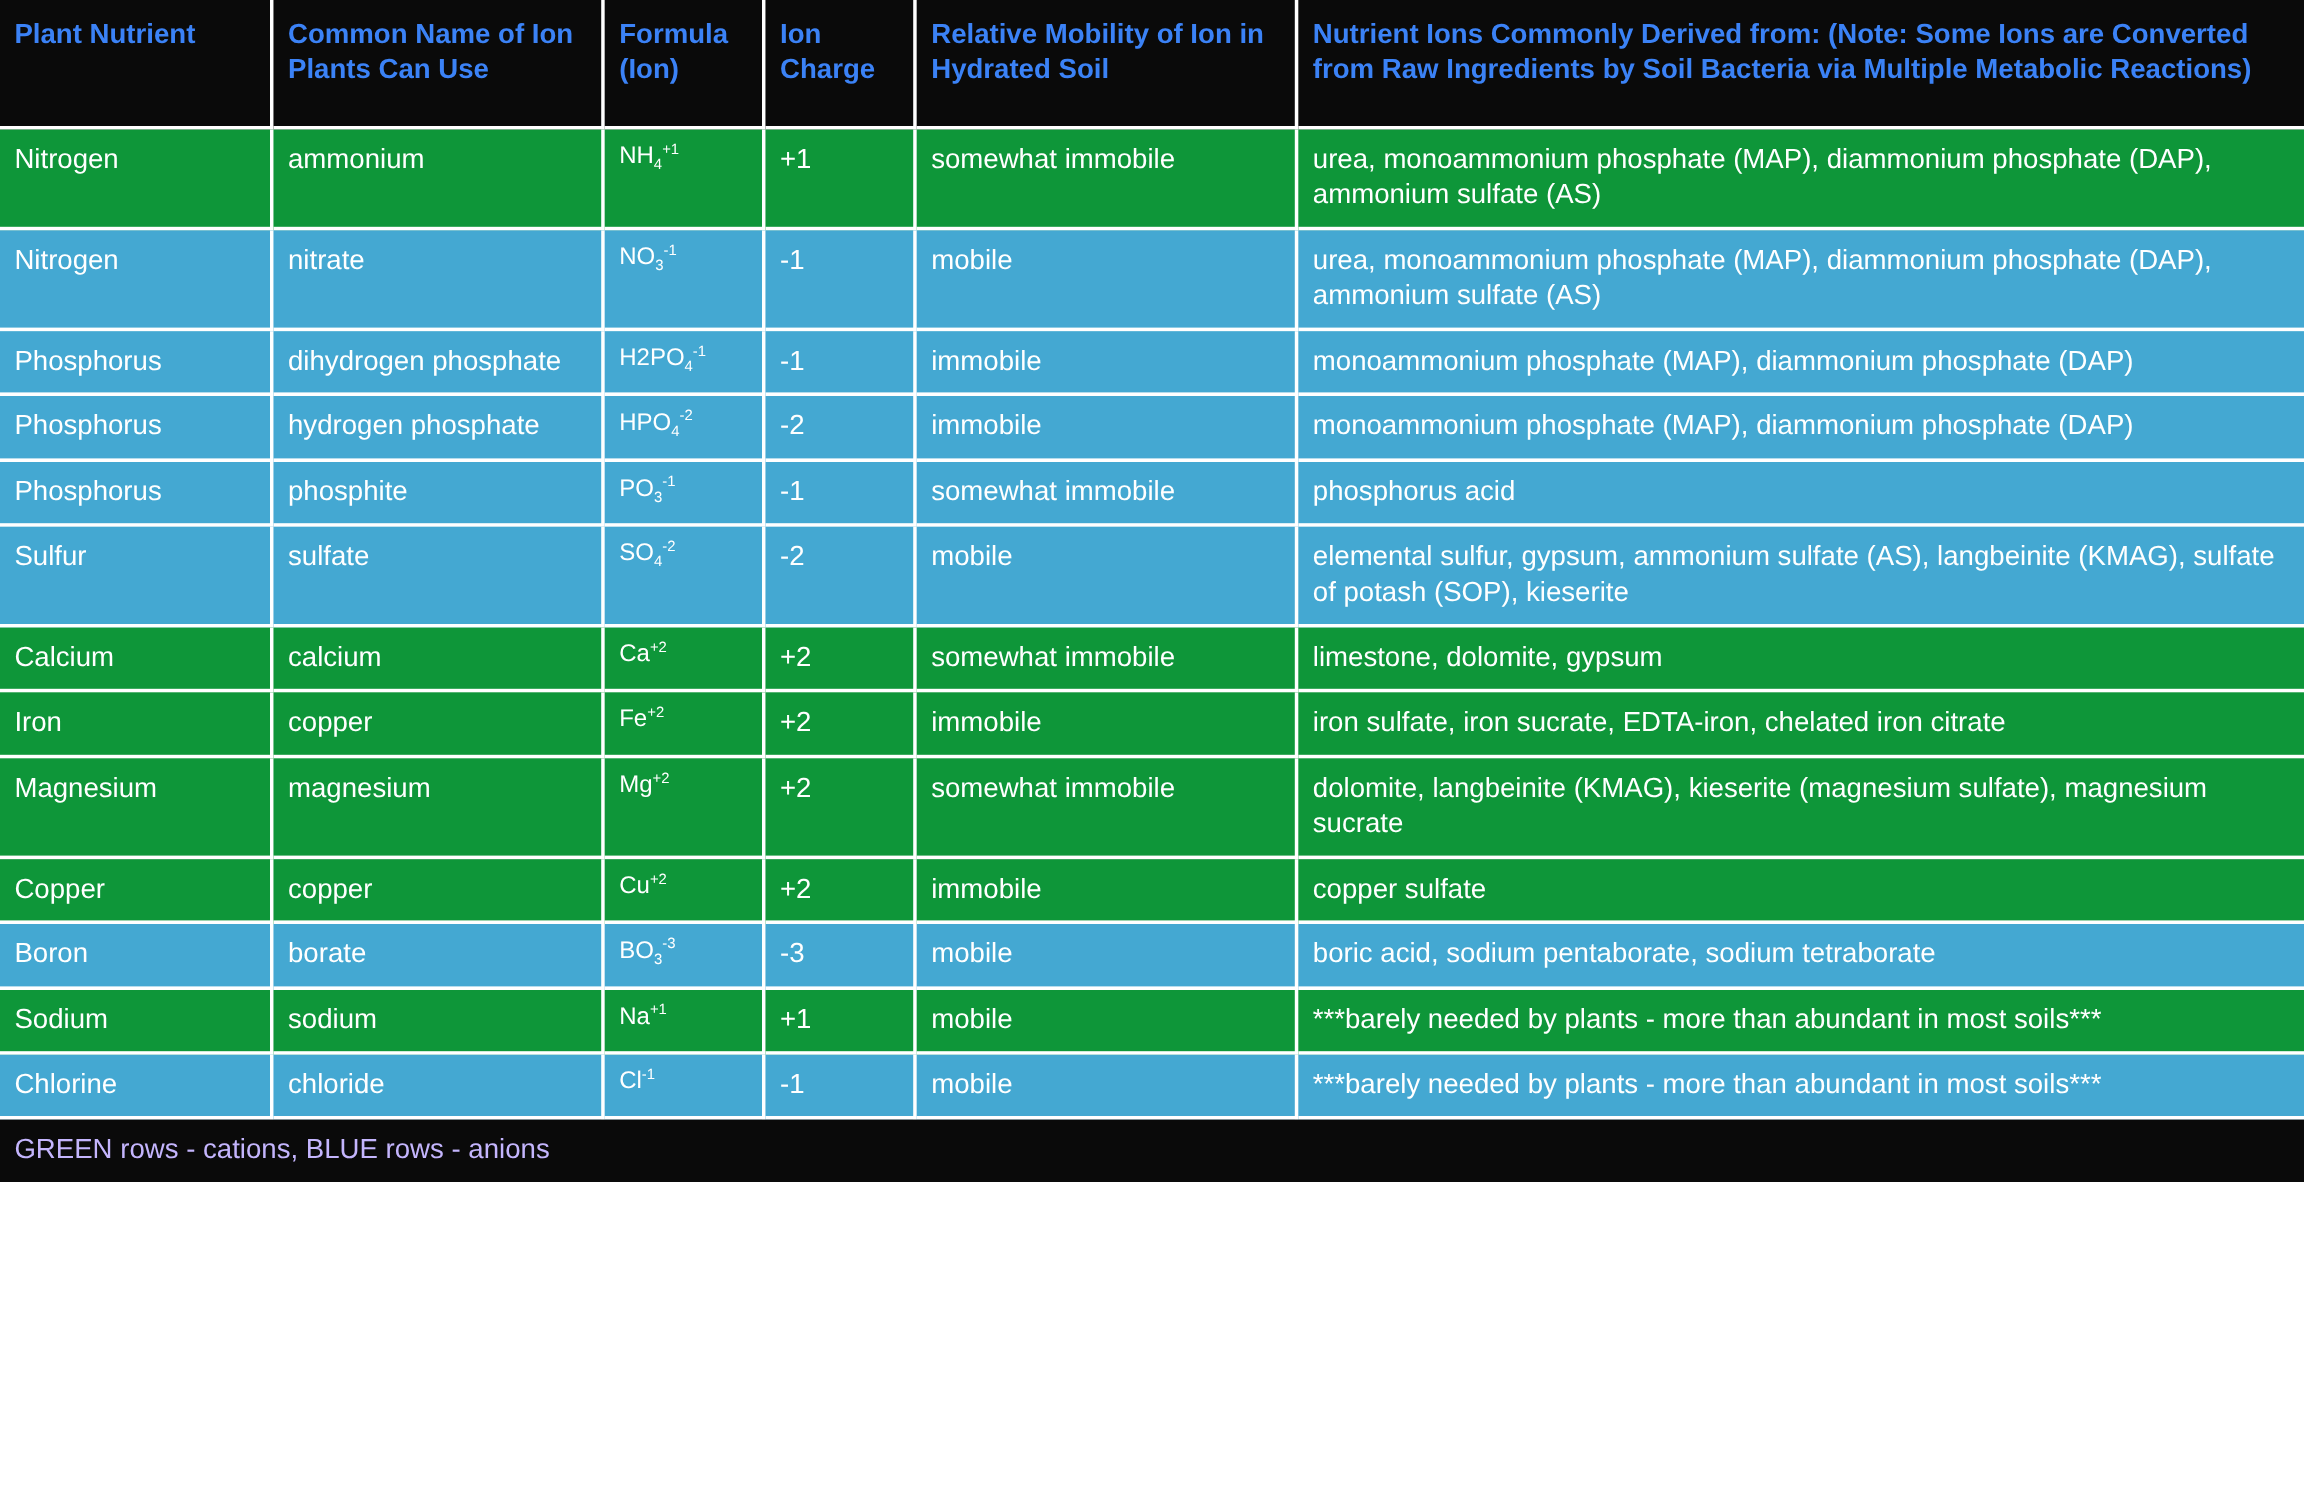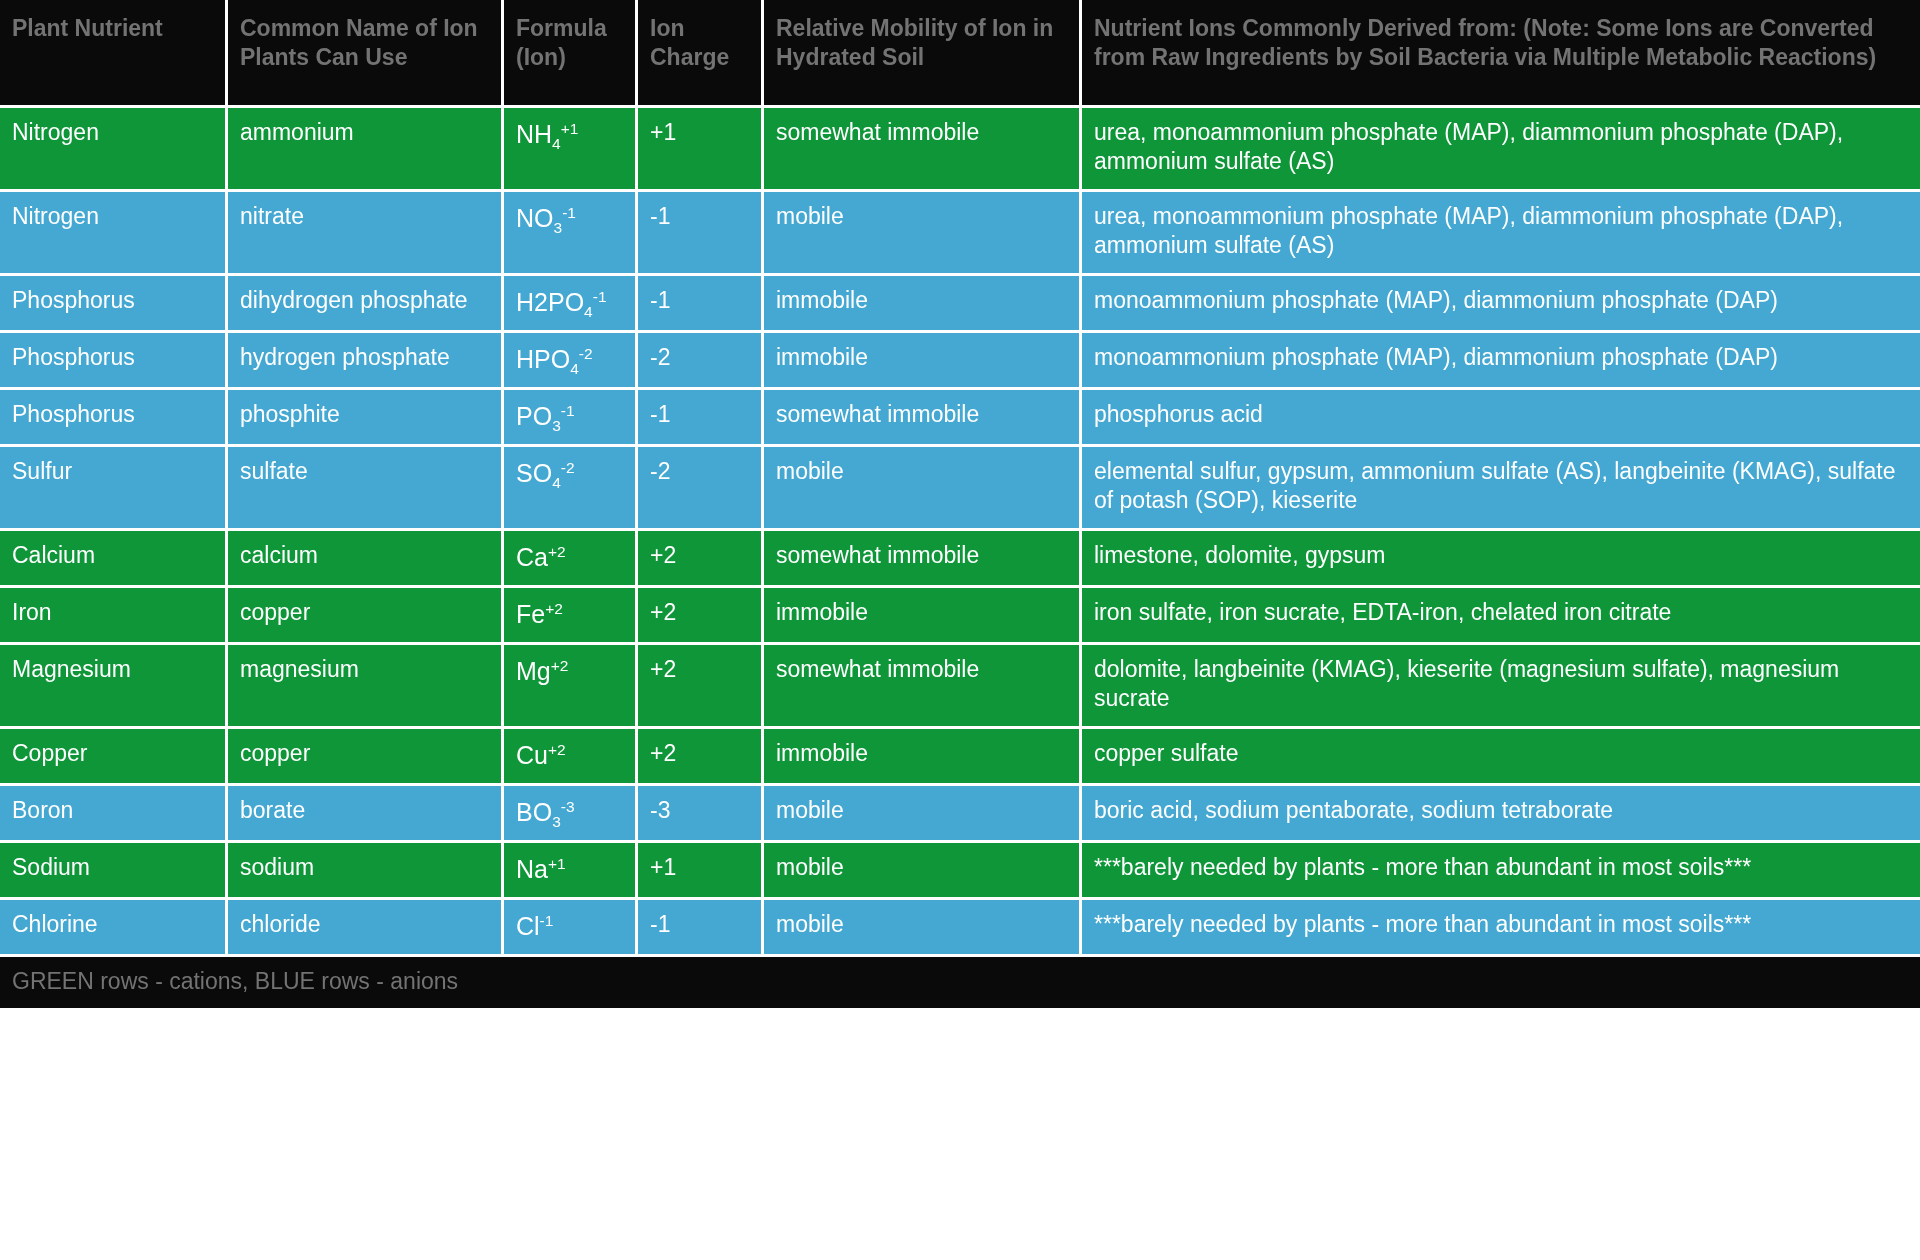--- a/index.html
+++ b/index.html
@@ -29,57 +29,57 @@
     vertical-align: top;
     padding: 10px 12px 12px 12px;
     border-right: 3px solid #ffffff;
     border-bottom: 3px solid #ffffff;
     line-height: 1.28;
     box-sizing: border-box;
     word-wrap: break-word;
   }
   table.nutrient-table th {
     background: #0a0a0a;
-    color: #737373;
+    color: #3b82f6;
     font-weight: bold;
     font-size: 23px;
     text-align: left;
     padding-top: 14px;
     padding-bottom: 14px;
     height: 108px;
     vertical-align: top;
   }
   tr.row-green td {
     background: #0e9639;
     color: #ffffff;
   }
   tr.row-blue td {
     background: #44a8d2;
     color: #ffffff;
   }
   td.cell {
     font-size: 23px;
   }
   td.cell-formula {
-    font-size: 25px;
+    font-size: 20px;
     white-space: nowrap;
   }
   .sub {
     font-size: 0.62em;
     vertical-align: sub;
     line-height: 0;
   }
   .sup {
     font-size: 0.62em;
     vertical-align: super;
     line-height: 0;
   }
   tr.footer-row td {
     background: #0a0a0a;
-    color: #737373;
+    color: #c4b5fd;
     font-size: 23px;
     border-right: none;
     border-bottom: none;
     padding-top: 10px;
     padding-bottom: 12px;
   }
   
   col.c0 { width: 228px; }
   col.c1 { width: 276px; }
   col.c2 { width: 134px; }

